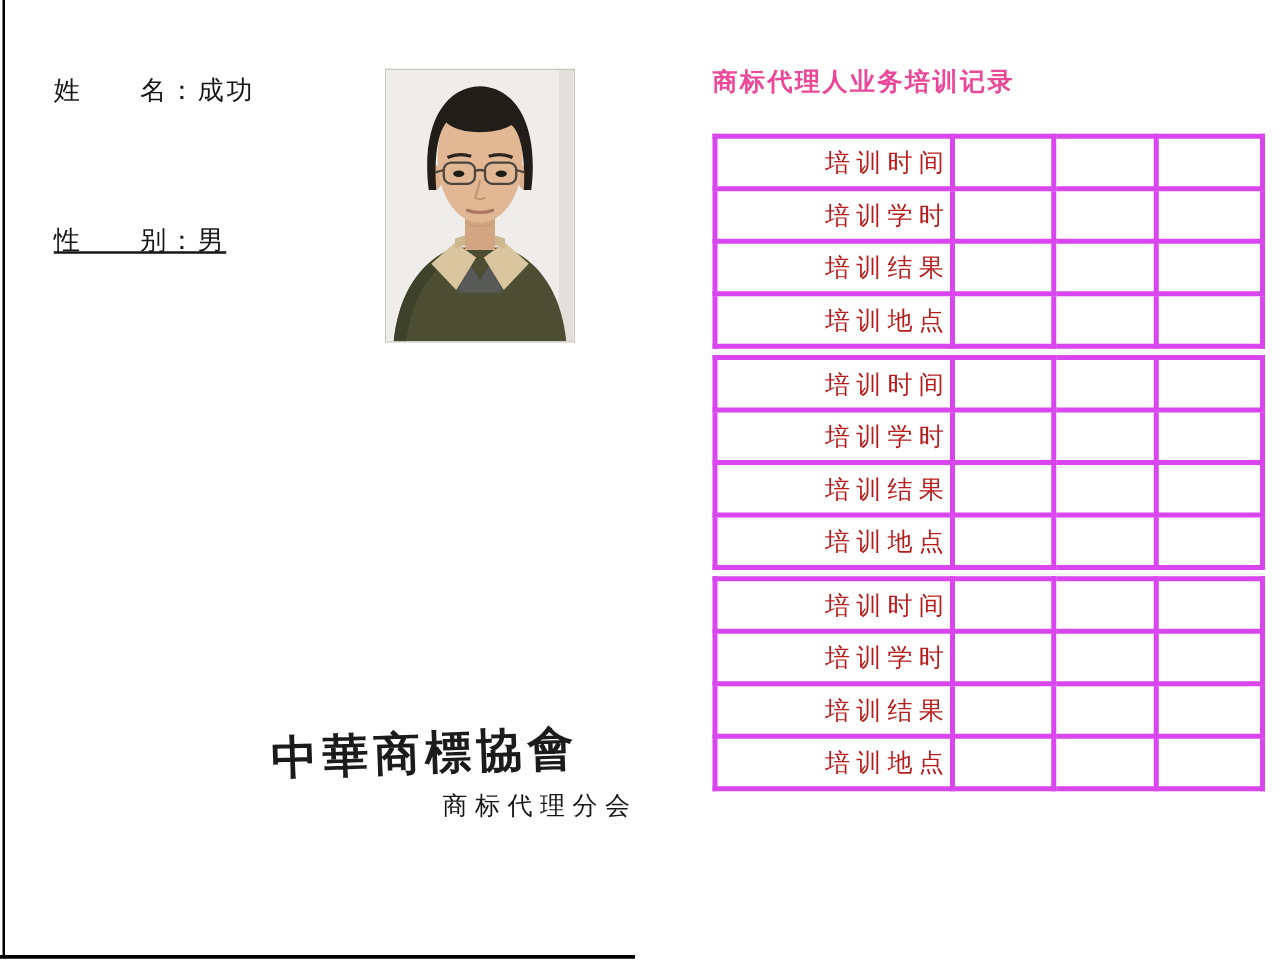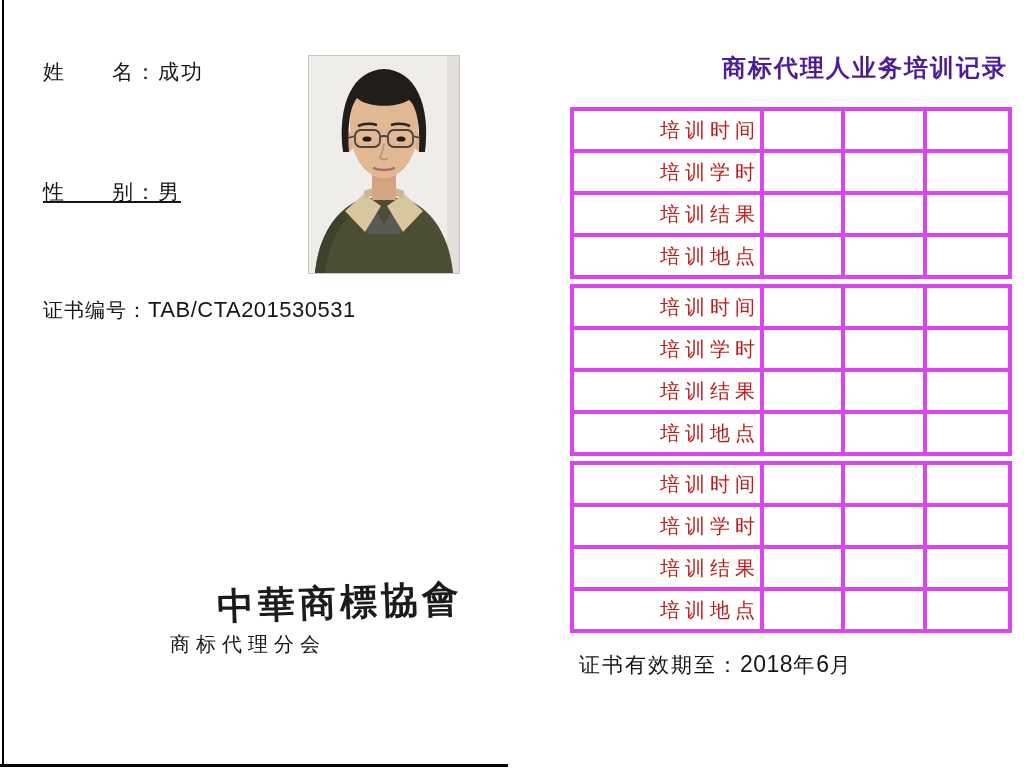--- a/index.html
+++ b/index.html
@@ -17,26 +17,26 @@
   .gender-line{top:178px;text-decoration:underline;}
   .cert-line{position:absolute;left:43px;top:297px;font-size:20px;letter-spacing:1px;}
   .sans-num{font-family:"Liberation Sans","DejaVu Sans",sans-serif;font-size:22px;letter-spacing:0.5px;}
   .statement{position:absolute;left:43px;top:399px;width:440px;font-size:21px;letter-spacing:2.5px;}
   .statement .st-line{height:47px;line-height:47px;white-space:nowrap;}
   .statement .indent{padding-left:70px;}
   .photo-frame{position:absolute;left:308px;top:55px;width:150px;height:217px;border:1px solid #c8c5c1;}
   .photo-frame svg{display:block;}
   .signature{position:absolute;left:170px;top:578px;width:340px;text-align:center;
     font-size:37px;font-weight:bold;letter-spacing:4px;transform:rotate(-2deg);color:#1b1b1b;}
-  .seal-subtitle{position:absolute;left:170px;top:631px;width:340px;text-align:left;
+  .seal-subtitle{position:absolute;left:170px;top:631px;width:340px;text-align:right;
     font-size:20px;letter-spacing:6px;}
 
   
-  .right-title{position:absolute;left:570px;top:52px;width:438px;text-align:right;
-    font-family:"Liberation Sans","DejaVu Sans",sans-serif;font-weight:bold;font-size:24px;letter-spacing:2px;color:#4c1d95;}
+  .right-title{position:absolute;left:570px;top:52px;width:438px;text-align:left;
+    font-family:"Liberation Sans","DejaVu Sans",sans-serif;font-weight:bold;font-size:20px;letter-spacing:2px;color:#ec4899;}
   table.training-table{position:absolute;left:570px;width:438px;border-collapse:collapse;
     table-layout:fixed;border:3px solid #000;}
   table.training-table td{border:4px solid #d946ef;height:38px;font-size:20px;letter-spacing:5px;
     padding:0 0 0 12px;vertical-align:middle;color:#b91c1c;text-align:right;}
   table.training-table td.blank{padding:0;}
   .tt1{top:107px;}
   .tt2{top:284px;}
   .tt3{top:461px;}
   .validity-line{position:absolute;left:579px;top:651px;font-size:21px;letter-spacing:2px;}
   .validity-line .sans-num{font-size:23px;}
@@ -88,23 +88,20 @@
       <ellipse cx="92" cy="83" rx="4.5" ry="2.6" fill="#1e1a16"></ellipse>
 
       <path d="M75,88 Q73,98 71,102 Q75,105 79,102" stroke="#c09470" stroke-width="1.6" fill="none"></path>
 
       <path d="M64,112 Q75,116 86,112" stroke="#a87663" stroke-width="2.4" fill="none"></path>
 
       <path d="M63,122 Q75,128 87,122" stroke="#caa07c" stroke-width="1.2" fill="none"></path>
     </svg>
   </div>
 
-  <div class="cert-line">
-    <span>证书编号：</span><span class="sans-num">TAB/CTA201530531</span>
-  </div>
 
 
   <div class="signature">中華商標協會</div>
   <div class="seal-subtitle">商标代理分会</div>
 
   <div class="right-title">商标代理人业务培训记录</div>
 
   <table class="training-table tt1">
     <colgroup>
         <col style="width:190px">
@@ -203,17 +200,14 @@
     </tr>
     <tr>
       <td>培训地点</td>
       <td class="blank"></td>
       <td class="blank"></td>
       <td class="blank"></td>
     </tr>
   </tbody>
     </table>
 
-  <div class="validity-line">
-    <span>证书有效期至：</span><span class="sans-num">2018</span><span>年</span><span class="sans-num">6</span><span>月</span>
-  </div>
 
 </div>
 
 </body></html>

